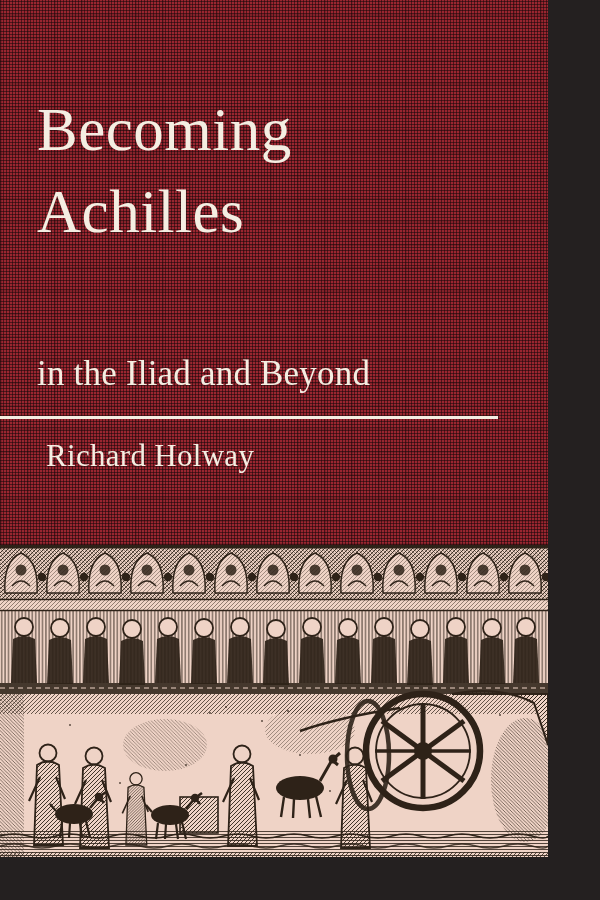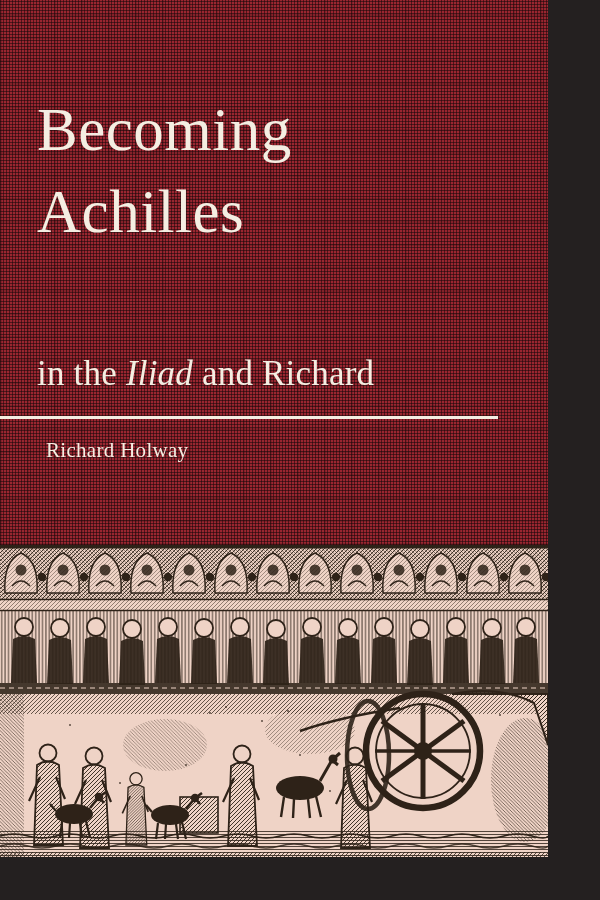--- a/index.html
+++ b/index.html
@@ -25,44 +25,44 @@
       repeating-linear-gradient(90deg, rgba(0,0,0,.14) 0 2px, rgba(0,0,0,0) 2px 27px),
       repeating-linear-gradient(0deg,  rgba(0,0,0,.14) 0 2px, rgba(0,0,0,0) 2px 23px);
   }
   .t{position:absolute;color:#f4eee2;line-height:1;white-space:nowrap;}
   .title-line{left:37px;font-size:61px;letter-spacing:0.5px;}
   .title1{top:99px;}
   .title2{top:181px;}
   .subtitle-line{left:37px;font-size:35px;letter-spacing:0.2px;}
   .sub1{top:284px;}
   .sub2{top:356px;}
-  .sub2 .ital{font-style:italic;}
+  .sub2 .ital{}
   .rule{
     position:absolute;left:0;top:416px;width:498px;height:3px;
     background:#f4eee2;
   }
-  .author{left:46px;top:440px;font-size:21px;letter-spacing:0.3px;}
+  .author{left:46px;top:440px;font-size:31px;letter-spacing:0.3px;}
   .engraving{
     position:absolute;left:0;top:545px;width:548px;height:312px;
     background:#efd3c6;
   }
   .engraving svg{display:block;}
 </style>
 </head>
 <body>
 
 <div class="stage">
   <div class="book">
 
     <div class="red-panel"></div>
 
     <div class="t title-line title1">Becoming</div>
     <div class="t title-line title2">Achilles</div>
 
-    <div class="t subtitle-line sub2"><span>in the </span><span class="ital">Iliad</span><span> and Richard</span></div>
+    <div class="t subtitle-line sub2"><span>in the </span><span class="ital">Iliad</span><span> and Beyond</span></div>
 
     <div class="rule"></div>
 
     <div class="t author">Richard Holway</div>
 
     <div class="engraving">
       <svg width="548" height="312" viewBox="0 0 548 312">
         <defs>
           <pattern id="hd" width="4" height="4" patternUnits="userSpaceOnUse">
             <path d="M0,4 L4,0" stroke="#2e2218" stroke-width="0.9"></path>

